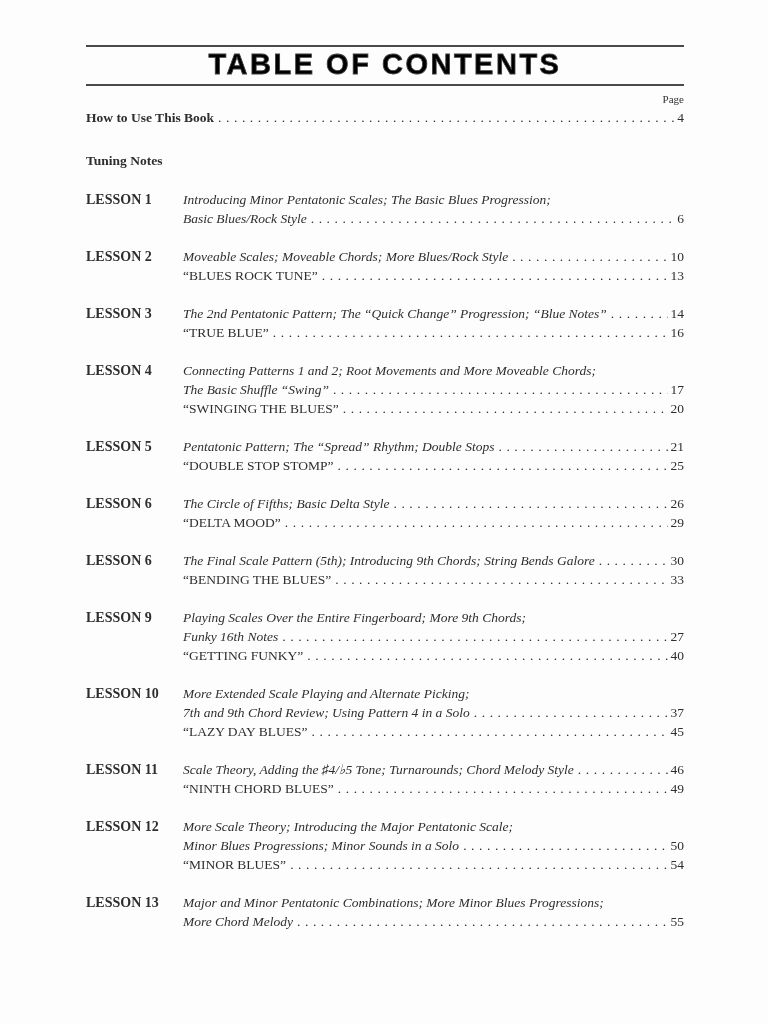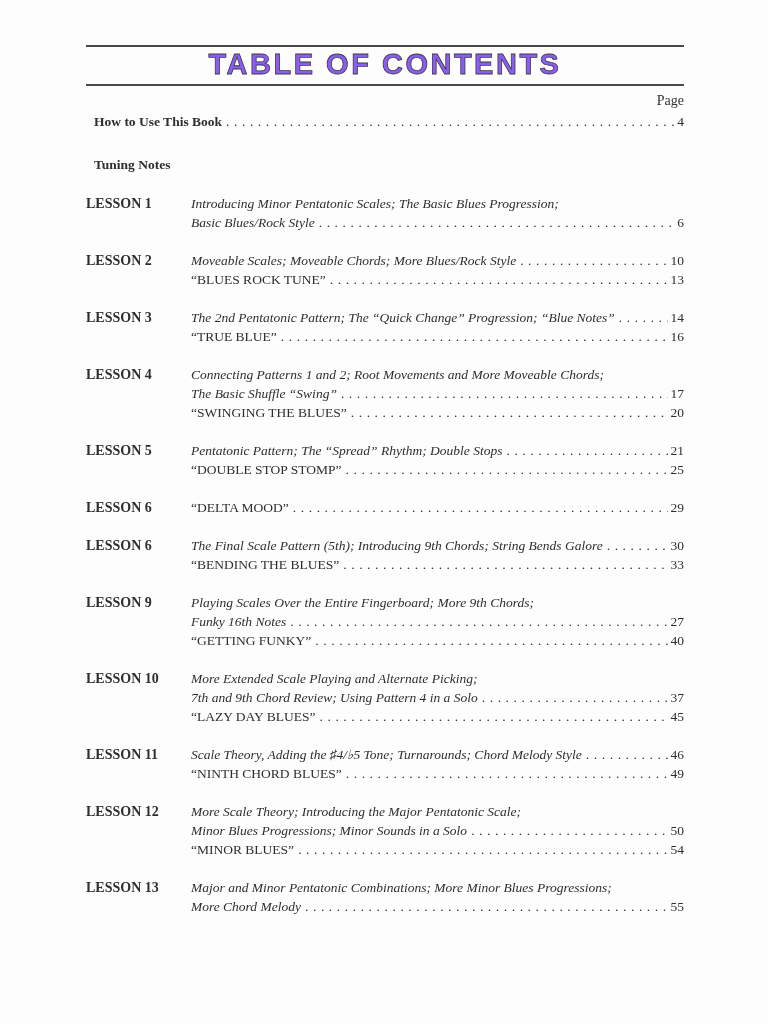--- a/index.html
+++ b/index.html
@@ -29,38 +29,37 @@
     border-bottom: 2px solid #4a4a4a;
     text-align: center;
     padding: 1px 0 3px 0;
   }
   .toc-title {
     margin: 0;
     font-family: "Liberation Sans", sans-serif;
     font-weight: bold;
     font-size: 29px;
     letter-spacing: 2.5px;
-    color: #8b5cf6;
+    color: #000000;
     -webkit-text-stroke: 0.8px #3c3c3c;
   }
 
   .page-col-label {
     text-align: right;
-    font-size: 14px;
+    font-size: 11px;
     margin-top: 7px;
     color: #333;
   }
 
   
   .toc-line {
     display: flex;
     align-items: flex-start;
     font-size: 13.5px;
     line-height: 19px;
-    margin-left: 8px;
   }
   .line-text { white-space: nowrap; }
   .leader {
     flex: 1;
     overflow: hidden;
     white-space: nowrap;
     margin: 0 3px 0 4px;
     font-style: normal;
     font-weight: normal;
     color: #2e2e2e;
@@ -200,20 +199,25 @@
               <span class="line-text">“DOUBLE STOP STOMP”</span>
               <span class="leader"></span>
               <span class="pagenum">25</span>
             </div>
           </div>
   </div>
 
   <div class="lesson-row">
     <div class="lesson-label">LESSON 6</div>
     <div class="lesson-lines">
+            <div class="toc-line italic">
+              <span class="line-text">The Circle of Fifths; Basic Delta Style</span>
+              <span class="leader"></span>
+              <span class="pagenum">26</span>
+            </div>
             <div class="toc-line caps">
               <span class="line-text">“DELTA MOOD”</span>
               <span class="leader"></span>
               <span class="pagenum">29</span>
             </div>
           </div>
   </div>
 
   <div class="lesson-row">
     <div class="lesson-label">LESSON 6</div>

